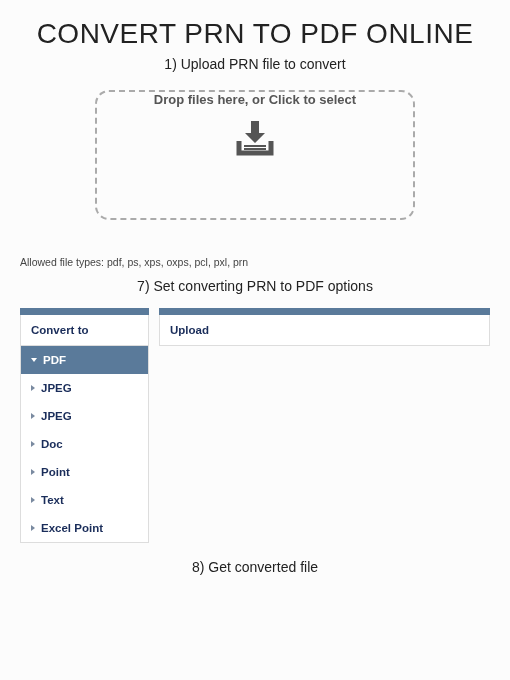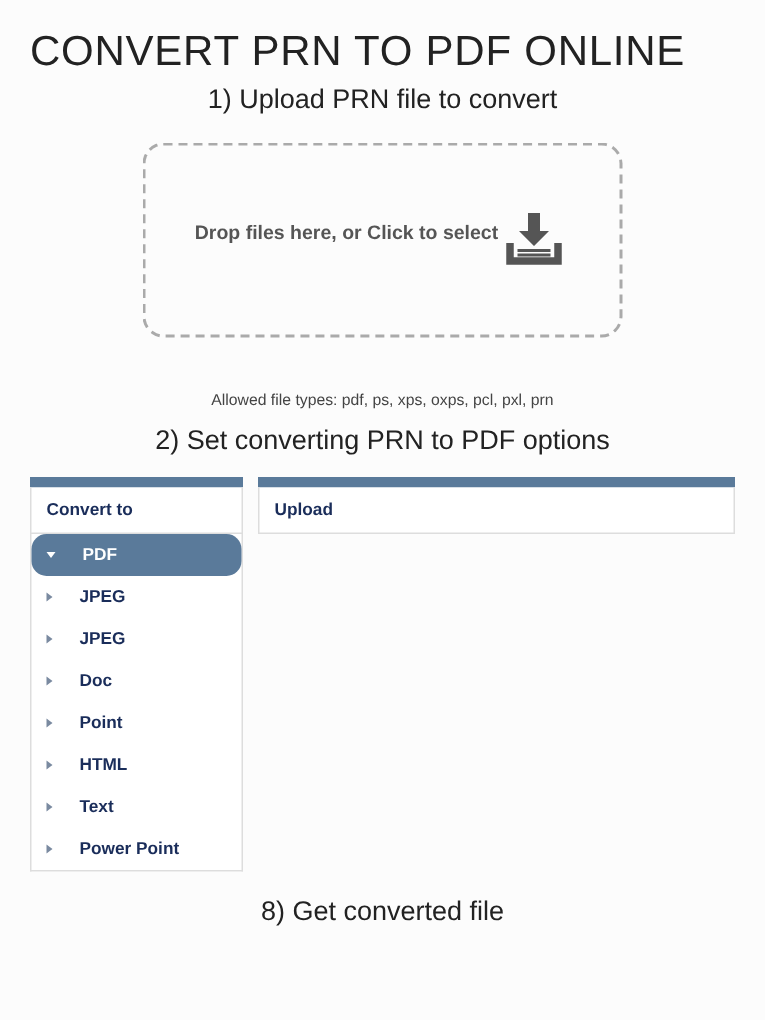--- a/index.html
+++ b/index.html
@@ -11,66 +11,64 @@
     overflow: hidden;
     color: #333;
   }
   .container {
     padding: 10px 20px 0 20px;
   }
   h1 {
     font-family: Arial, Helvetica, sans-serif;
     font-size: 28px;
     font-weight: 400;
-    text-align: left;
+    text-align: center;
     color: #222;
     letter-spacing: 0.5px;
     margin-top: 8px;
   }
   .step {
     text-align: center;
-    font-size: 18px;
+    font-size: 14px;
     color: #222;
     margin-top: 6px;
   }
   .dropzone {
     margin: 18px auto 0 auto;
     width: 320px;
     height: 130px;
     border: 2px dashed #aaa;
     border-radius: 14px;
     display: flex;
-    flex-direction: row;
+    flex-direction: column;
     align-items: center;
-    justify-content: center;
     cursor: pointer;
   }
   .dropzone-text {
     font-size: 13px;
     font-weight: bold;
     color: #555;
     margin-bottom: 12px;
   }
   .download-icon svg { display: block; }
   .allowed {
-    text-align: center;
     font-size: 10.5px;
     color: #444;
     margin-top: 36px;
   }
   .panels {
     display: flex;
     gap: 10px;
     margin-top: 14px;
     align-items: flex-start;
   }
   .panel {
     background: #fff;
   }
-  .panel-left { width: 142px; }
+  .panel-left { width: 129px; }
   .panel-right { flex: 1; }
   .topbar {
     height: 7px;
     background: #5a7a9a;
   }
   .panel-header {
     font-size: 11.5px;
     font-weight: bold;
     color: #1a2d5a;
     padding: 9px 10px;
@@ -83,23 +81,22 @@
     border-right: 1px solid #ddd;
     border-bottom: 1px solid #ddd;
   }
   .format-item {
     font-size: 11.5px;
     font-weight: bold;
     color: #1a2d5a;
     padding: 8px 8px 8px 10px;
     display: flex;
     align-items: center;
-    gap: 18px;
+    gap: 6px;
     cursor: pointer;
-    border-radius: 10px;
   }
   .format-item.selected {
     background: #5a7a9a;
     color: #fff;
   }
   .arrow {
     width: 0; height: 0;
     border-top: 3.5px solid transparent;
     border-bottom: 3.5px solid transparent;
     border-left: 4px solid #7a8aa0;
@@ -151,21 +148,21 @@
         <polygon points="20,2 28,2 28,14 34,14 24,24 14,14 20,14" fill="#555"></polygon>
         <path d="M8 22 L8 34 L40 34 L40 22" stroke="#555" stroke-width="5" fill="none"></path>
         <line x1="13" y1="27" x2="35" y2="27" stroke="#555" stroke-width="2"></line>
         <line x1="13" y1="30" x2="35" y2="30" stroke="#555" stroke-width="2"></line>
       </svg>
     </div>
   </div>
 
   <div class="allowed">Allowed file types: pdf, ps, xps, oxps, pcl, pxl, prn</div>
 
-  <div class="step" style="margin-top:10px">2) Set converting PRN to PDF options</div>
+  <div class="step" style="margin-top:10px">7) Set converting PRN to PDF options</div>
 
   <div class="panels">
     <div class="panel panel-left">
       <div class="topbar"></div>
       <div class="panel-header">Convert to</div>
       <div class="format-list" id="format-list">
           <div class="format-item selected">
             <span class="arrow"></span>
             <span>PDF</span>
           </div>
@@ -180,29 +177,25 @@
           <div class="format-item">
             <span class="arrow"></span>
             <span>Doc</span>
           </div>
           <div class="format-item">
             <span class="arrow"></span>
             <span>Point</span>
           </div>
           <div class="format-item">
             <span class="arrow"></span>
-            <span>HTML</span>
-          </div>
-          <div class="format-item">
-            <span class="arrow"></span>
             <span>Text</span>
           </div>
           <div class="format-item">
             <span class="arrow"></span>
-            <span>Power Point</span>
+            <span>Excel Point</span>
           </div>
         </div>
     </div>
     <div class="panel panel-right">
       <div class="topbar"></div>
       <div class="panel-header">Upload</div>
     </div>
   </div>
 
   <div class="step step3">8) Get converted file</div>

